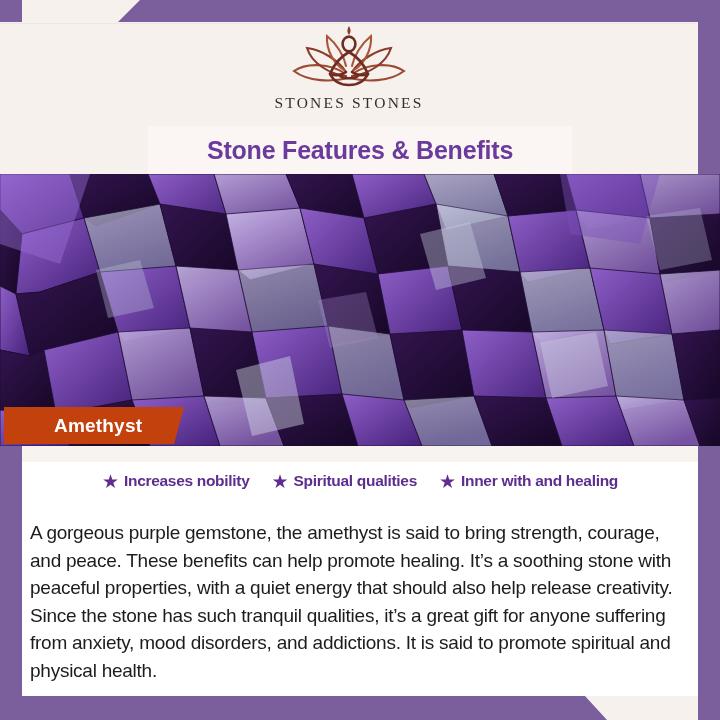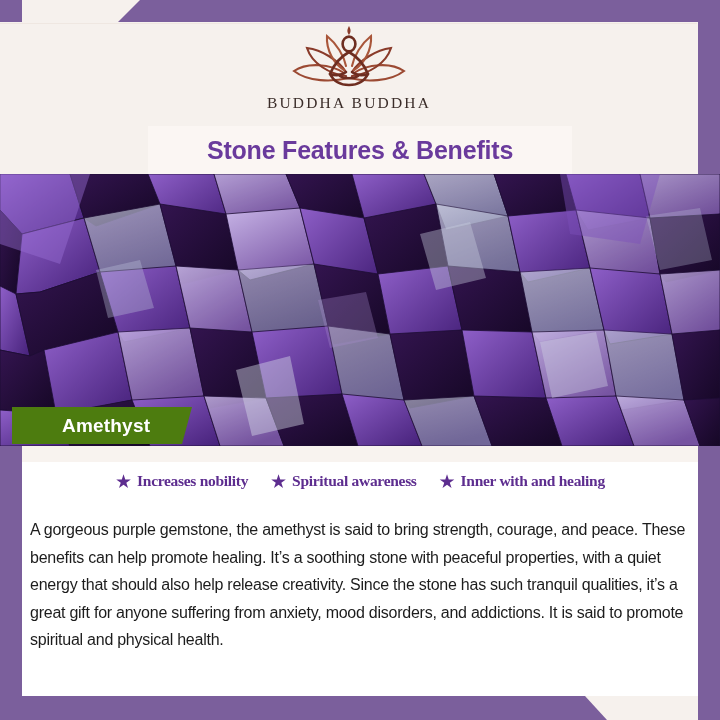--- a/index.html
+++ b/index.html
@@ -130,24 +130,24 @@
     overflow: hidden;
     z-index: 10;
     background: #3a1f63;
   }
   .hero svg { display: block; }
 
   
   .stone-ribbon {
     position: absolute;
     top: 407px;
-    left: 12px;
+    left: 4px;
     width: 180px;
     height: 37px;
-    background: #4d7c0f;
+    background: #c2410c;
     clip-path: polygon(0 0, 180px 0, 170px 37px, 0 37px);
     z-index: 12;
     display: flex;
     align-items: center;
   }
   .stone-ribbon-label {
     margin-left: 50px;
     color: #ffffff;
     font-family: "Liberation Sans", sans-serif;
     font-weight: bold;
@@ -198,36 +198,36 @@
   .benefit-star {
     display: inline-block;
     width: 17px;
     height: 17px;
     line-height: 17px;
     font-size: 19px;
     color: #5d2d8f;
     flex: 0 0 auto;
   }
   .benefit-label {
-    font-family: Liberation Serif, serif;
+    font-family: Liberation Sans, sans-serif;
     font-weight: bold;
     font-size: 15.5px;
     color: #5d2d8f;
     letter-spacing: -0.3px;
   }
 
   
   .description {
     position: absolute;
     top: 500px;
     left: 30px;
     width: 662px;
     z-index: 13;
     font-family: "Liberation Sans", sans-serif;
-    font-size: 16px;
+    font-size: 19px;
     line-height: 27.5px;
     color: #1c1c1c;
     letter-spacing: -0.25px;
     text-align: left;
   }
 
   
   .bottom-white {
     position: absolute;
     left: 22px;
@@ -272,21 +272,21 @@
           <path d="M75 26 C68 30 60 38 56 48 C62 50 68 49 72 46"></path>
           <path d="M75 26 C82 30 90 38 94 48 C88 50 82 49 78 46"></path>
 
           <path d="M56 48 C60 56 68 59 75 59 C82 59 90 56 94 48"></path>
           <path d="M66 50 C70 53 80 53 84 50"></path>
         </g>
 
         <path d="M75 9 C72 5 74 2 75 0 C76 2 78 5 75 9" fill="#8a3b2a"></path>
       </svg>
     </span>
-    <span class="logo-word">BUDDHA BUDDHA</span>
+    <span class="logo-word">STONES STONES</span>
   </div>
 
   <div class="title-plate">
     <span class="title-text">Stone Features &amp; Benefits</span>
   </div>
 
   <div class="hero">
     <svg width="720" height="272" viewBox="0 0 720 272" xmlns="http://www.w3.org/2000/svg">
       <defs>
         <linearGradient id="bg1" x1="0" y1="0" x2="1" y2="1">
@@ -398,21 +398,21 @@
   <div class="content-tint"></div>
   <div class="bottom-white"></div>
 
   <div class="benefits">
     <div class="benefit">
       <span class="benefit-star">★</span>
       <span class="benefit-label">Increases nobility</span>
     </div>
     <div class="benefit">
       <span class="benefit-star">★</span>
-      <span class="benefit-label">Spiritual awareness</span>
+      <span class="benefit-label">Spiritual qualities</span>
     </div>
     <div class="benefit">
       <span class="benefit-star">★</span>
       <span class="benefit-label">Inner with and healing</span>
     </div>
   </div>
 
   <p class="description">A gorgeous purple gemstone, the amethyst is said to bring strength, courage, and peace. These benefits can help promote healing. It’s a soothing stone with peaceful properties, with a quiet energy that should also help release creativity. Since the stone has such tranquil qualities, it’s a great gift for anyone suffering from anxiety, mood disorders, and addictions. It is said to promote spiritual and physical health.</p>
 
 </div>

